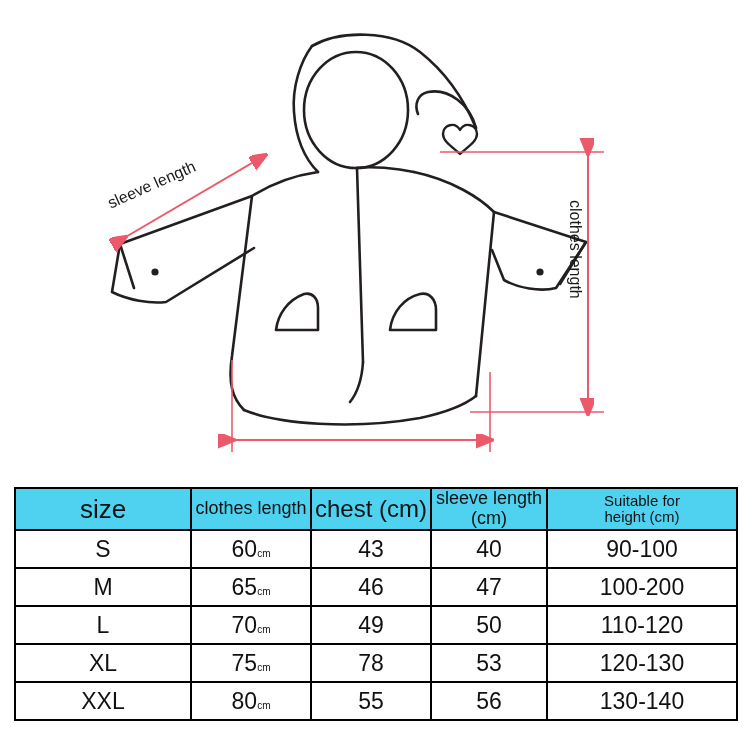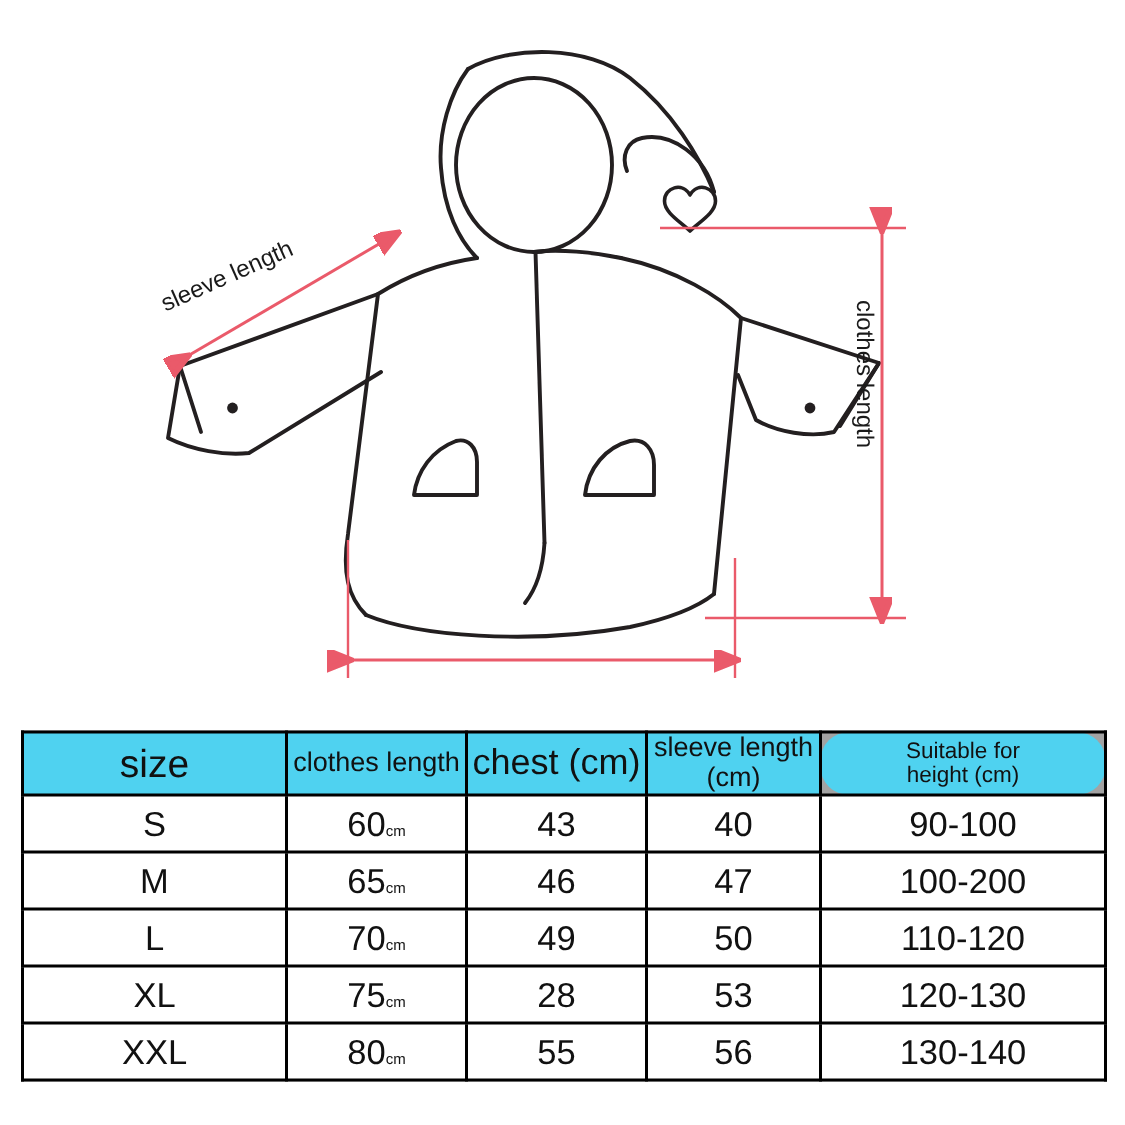--- a/index.html
+++ b/index.html
@@ -61,21 +61,21 @@
   }
 
   
   .size-table {
     position: absolute;
     left: 14px;
     top: 487px;
     width: 722px;
     border-collapse: collapse;
     table-layout: fixed;
-    background: #a3a3a3;
+    background: #e5e5e5;
     padding-left: 41px;
   }
   .size-table th,
   .size-table td {
     border: 2px solid #000000;
     text-align: center;
     color: #111111;
     font-family: "Liberation Sans", sans-serif;
     padding: 0;
   }
@@ -87,21 +87,20 @@
     font-size: 18px;
   }
   .size-table thead th.th-size {
     font-size: 26px;
   }
   .size-table thead th.th-chest {
     font-size: 24px;
   }
   .size-table thead th.th-height {
     font-size: 15px;
-    border-radius: 19px;
   }
   .size-table tbody td {
     height: 36px;
     font-size: 23px;
     background: #ffffff;
   }
   .cm-unit {
     font-size: 10px;
   }
   
@@ -216,21 +215,21 @@
       <tr>
         <td>L</td>
         <td><span>70</span><span class="cm-unit">cm</span></td>
         <td>49</td>
         <td>50</td>
         <td>110-120</td>
       </tr>
       <tr>
         <td>XL</td>
         <td><span>75</span><span class="cm-unit">cm</span></td>
-        <td>28</td>
+        <td>78</td>
         <td>53</td>
         <td>120-130</td>
       </tr>
       <tr>
         <td>XXL</td>
         <td><span>80</span><span class="cm-unit">cm</span></td>
         <td>55</td>
         <td>56</td>
         <td>130-140</td>
       </tr>

